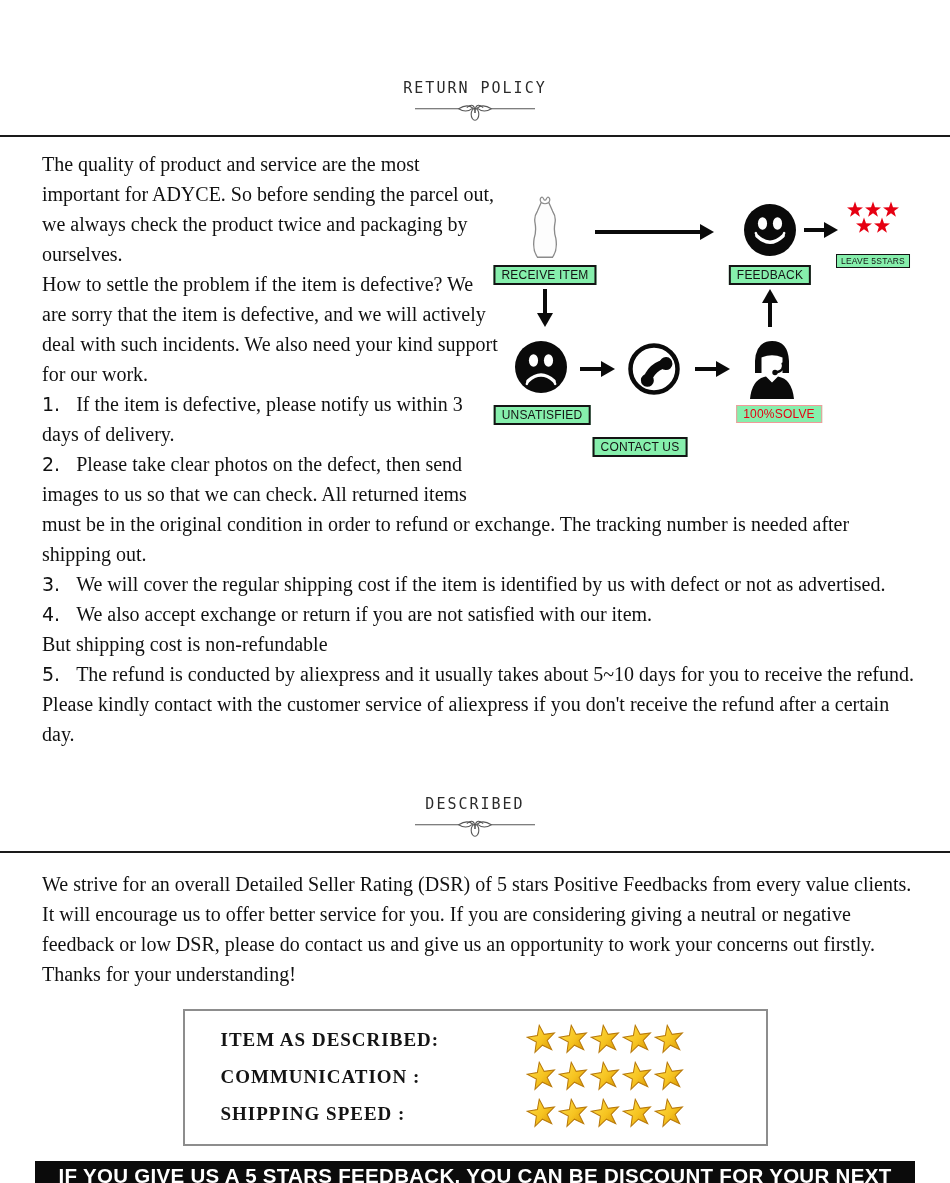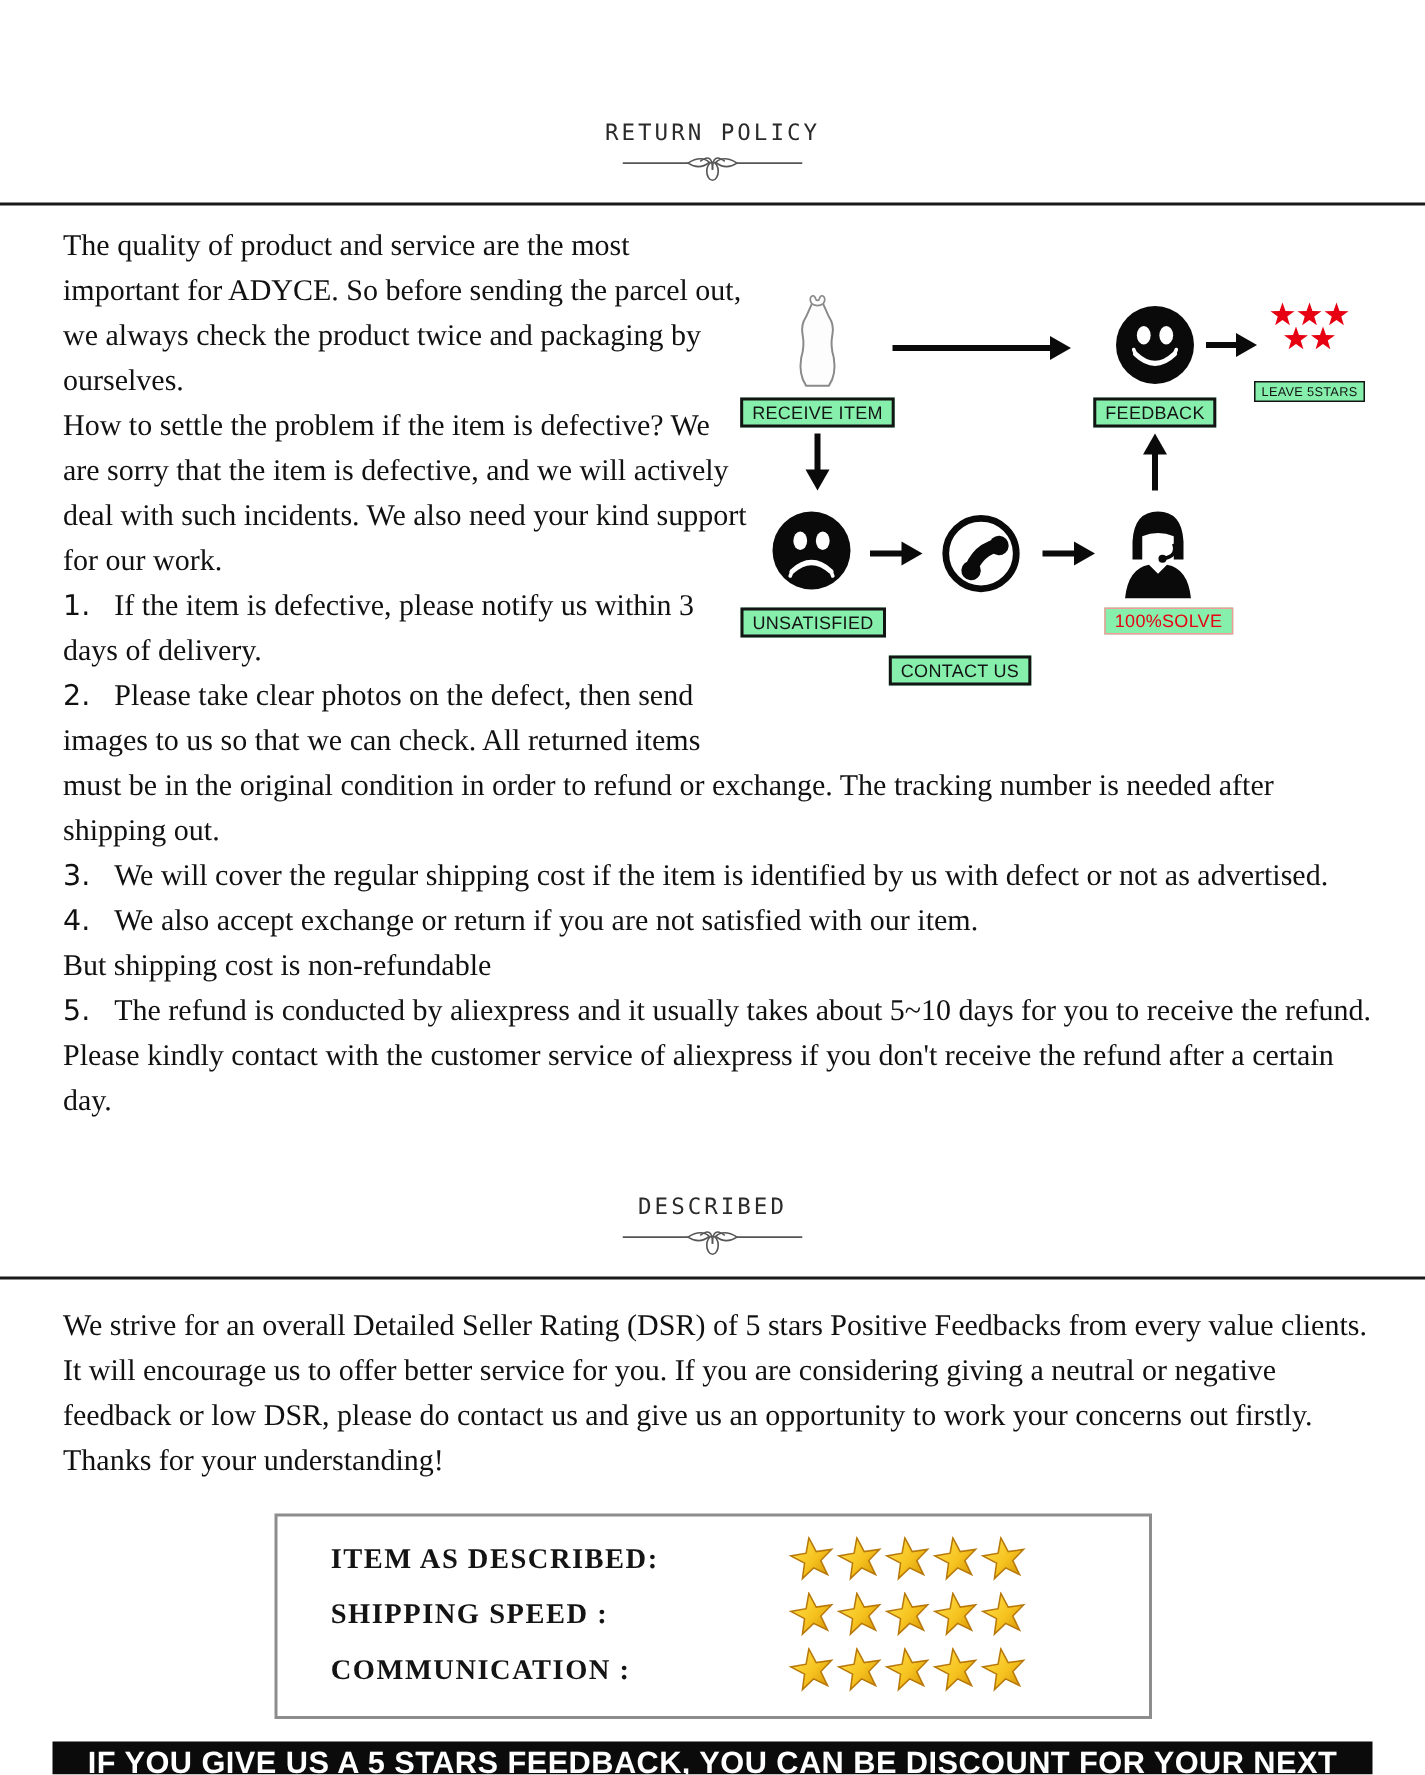--- a/index.html
+++ b/index.html
@@ -215,44 +215,44 @@
             <polygon points="15,1 18.3,10.5 28.3,10.7 20.3,16.7 23.2,26.3 15,20.6 6.8,26.3 9.7,16.7 1.7,10.7 11.7,10.5" fill="url(#gstar)" stroke="var(--gold-stroke)" stroke-width="1"></polygon>
           </svg><svg width="31" height="31" viewBox="0 0 30 30">
             <polygon points="15,1 18.3,10.5 28.3,10.7 20.3,16.7 23.2,26.3 15,20.6 6.8,26.3 9.7,16.7 1.7,10.7 11.7,10.5" fill="url(#gstar)" stroke="var(--gold-stroke)" stroke-width="1"></polygon>
           </svg><svg width="31" height="31" viewBox="0 0 30 30">
             <polygon points="15,1 18.3,10.5 28.3,10.7 20.3,16.7 23.2,26.3 15,20.6 6.8,26.3 9.7,16.7 1.7,10.7 11.7,10.5" fill="url(#gstar)" stroke="var(--gold-stroke)" stroke-width="1"></polygon>
           </svg><svg width="31" height="31" viewBox="0 0 30 30">
             <polygon points="15,1 18.3,10.5 28.3,10.7 20.3,16.7 23.2,26.3 15,20.6 6.8,26.3 9.7,16.7 1.7,10.7 11.7,10.5" fill="url(#gstar)" stroke="var(--gold-stroke)" stroke-width="1"></polygon>
           </svg></span>
     </div>
     <div class="rating-row">
+      <span class="rating-label">COMMUNICATION :</span>
+      <span class="stars"><svg width="31" height="31" viewBox="0 0 30 30">
+            <polygon points="15,1 18.3,10.5 28.3,10.7 20.3,16.7 23.2,26.3 15,20.6 6.8,26.3 9.7,16.7 1.7,10.7 11.7,10.5" fill="url(#gstar)" stroke="var(--gold-stroke)" stroke-width="1"></polygon>
+          </svg><svg width="31" height="31" viewBox="0 0 30 30">
+            <polygon points="15,1 18.3,10.5 28.3,10.7 20.3,16.7 23.2,26.3 15,20.6 6.8,26.3 9.7,16.7 1.7,10.7 11.7,10.5" fill="url(#gstar)" stroke="var(--gold-stroke)" stroke-width="1"></polygon>
+          </svg><svg width="31" height="31" viewBox="0 0 30 30">
+            <polygon points="15,1 18.3,10.5 28.3,10.7 20.3,16.7 23.2,26.3 15,20.6 6.8,26.3 9.7,16.7 1.7,10.7 11.7,10.5" fill="url(#gstar)" stroke="var(--gold-stroke)" stroke-width="1"></polygon>
+          </svg><svg width="31" height="31" viewBox="0 0 30 30">
+            <polygon points="15,1 18.3,10.5 28.3,10.7 20.3,16.7 23.2,26.3 15,20.6 6.8,26.3 9.7,16.7 1.7,10.7 11.7,10.5" fill="url(#gstar)" stroke="var(--gold-stroke)" stroke-width="1"></polygon>
+          </svg><svg width="31" height="31" viewBox="0 0 30 30">
+            <polygon points="15,1 18.3,10.5 28.3,10.7 20.3,16.7 23.2,26.3 15,20.6 6.8,26.3 9.7,16.7 1.7,10.7 11.7,10.5" fill="url(#gstar)" stroke="var(--gold-stroke)" stroke-width="1"></polygon>
+          </svg></span>
+    </div>
+    <div class="rating-row">
       <span class="rating-label">SHIPPING SPEED :</span>
       <span class="stars"><svg width="31" height="31" viewBox="0 0 30 30">
             <polygon points="15,1 18.3,10.5 28.3,10.7 20.3,16.7 23.2,26.3 15,20.6 6.8,26.3 9.7,16.7 1.7,10.7 11.7,10.5" fill="url(#gstar)" stroke="var(--gold-stroke)" stroke-width="1"></polygon>
           </svg><svg width="31" height="31" viewBox="0 0 30 30">
             <polygon points="15,1 18.3,10.5 28.3,10.7 20.3,16.7 23.2,26.3 15,20.6 6.8,26.3 9.7,16.7 1.7,10.7 11.7,10.5" fill="url(#gstar)" stroke="var(--gold-stroke)" stroke-width="1"></polygon>
           </svg><svg width="31" height="31" viewBox="0 0 30 30">
             <polygon points="15,1 18.3,10.5 28.3,10.7 20.3,16.7 23.2,26.3 15,20.6 6.8,26.3 9.7,16.7 1.7,10.7 11.7,10.5" fill="url(#gstar)" stroke="var(--gold-stroke)" stroke-width="1"></polygon>
           </svg><svg width="31" height="31" viewBox="0 0 30 30">
             <polygon points="15,1 18.3,10.5 28.3,10.7 20.3,16.7 23.2,26.3 15,20.6 6.8,26.3 9.7,16.7 1.7,10.7 11.7,10.5" fill="url(#gstar)" stroke="var(--gold-stroke)" stroke-width="1"></polygon>
           </svg><svg width="31" height="31" viewBox="0 0 30 30">
             <polygon points="15,1 18.3,10.5 28.3,10.7 20.3,16.7 23.2,26.3 15,20.6 6.8,26.3 9.7,16.7 1.7,10.7 11.7,10.5" fill="url(#gstar)" stroke="var(--gold-stroke)" stroke-width="1"></polygon>
           </svg></span>
     </div>
-    <div class="rating-row">
-      <span class="rating-label">COMMUNICATION :</span>
-      <span class="stars"><svg width="31" height="31" viewBox="0 0 30 30">
-            <polygon points="15,1 18.3,10.5 28.3,10.7 20.3,16.7 23.2,26.3 15,20.6 6.8,26.3 9.7,16.7 1.7,10.7 11.7,10.5" fill="url(#gstar)" stroke="var(--gold-stroke)" stroke-width="1"></polygon>
-          </svg><svg width="31" height="31" viewBox="0 0 30 30">
-            <polygon points="15,1 18.3,10.5 28.3,10.7 20.3,16.7 23.2,26.3 15,20.6 6.8,26.3 9.7,16.7 1.7,10.7 11.7,10.5" fill="url(#gstar)" stroke="var(--gold-stroke)" stroke-width="1"></polygon>
-          </svg><svg width="31" height="31" viewBox="0 0 30 30">
-            <polygon points="15,1 18.3,10.5 28.3,10.7 20.3,16.7 23.2,26.3 15,20.6 6.8,26.3 9.7,16.7 1.7,10.7 11.7,10.5" fill="url(#gstar)" stroke="var(--gold-stroke)" stroke-width="1"></polygon>
-          </svg><svg width="31" height="31" viewBox="0 0 30 30">
-            <polygon points="15,1 18.3,10.5 28.3,10.7 20.3,16.7 23.2,26.3 15,20.6 6.8,26.3 9.7,16.7 1.7,10.7 11.7,10.5" fill="url(#gstar)" stroke="var(--gold-stroke)" stroke-width="1"></polygon>
-          </svg><svg width="31" height="31" viewBox="0 0 30 30">
-            <polygon points="15,1 18.3,10.5 28.3,10.7 20.3,16.7 23.2,26.3 15,20.6 6.8,26.3 9.7,16.7 1.7,10.7 11.7,10.5" fill="url(#gstar)" stroke="var(--gold-stroke)" stroke-width="1"></polygon>
-          </svg></span>
-    </div>
   </div>
 
   <div class="banner">IF YOU GIVE US A 5 STARS FEEDBACK, YOU CAN BE DISCOUNT FOR YOUR NEXT ORDER</div>
 
 </div>
 
 </body></html>

